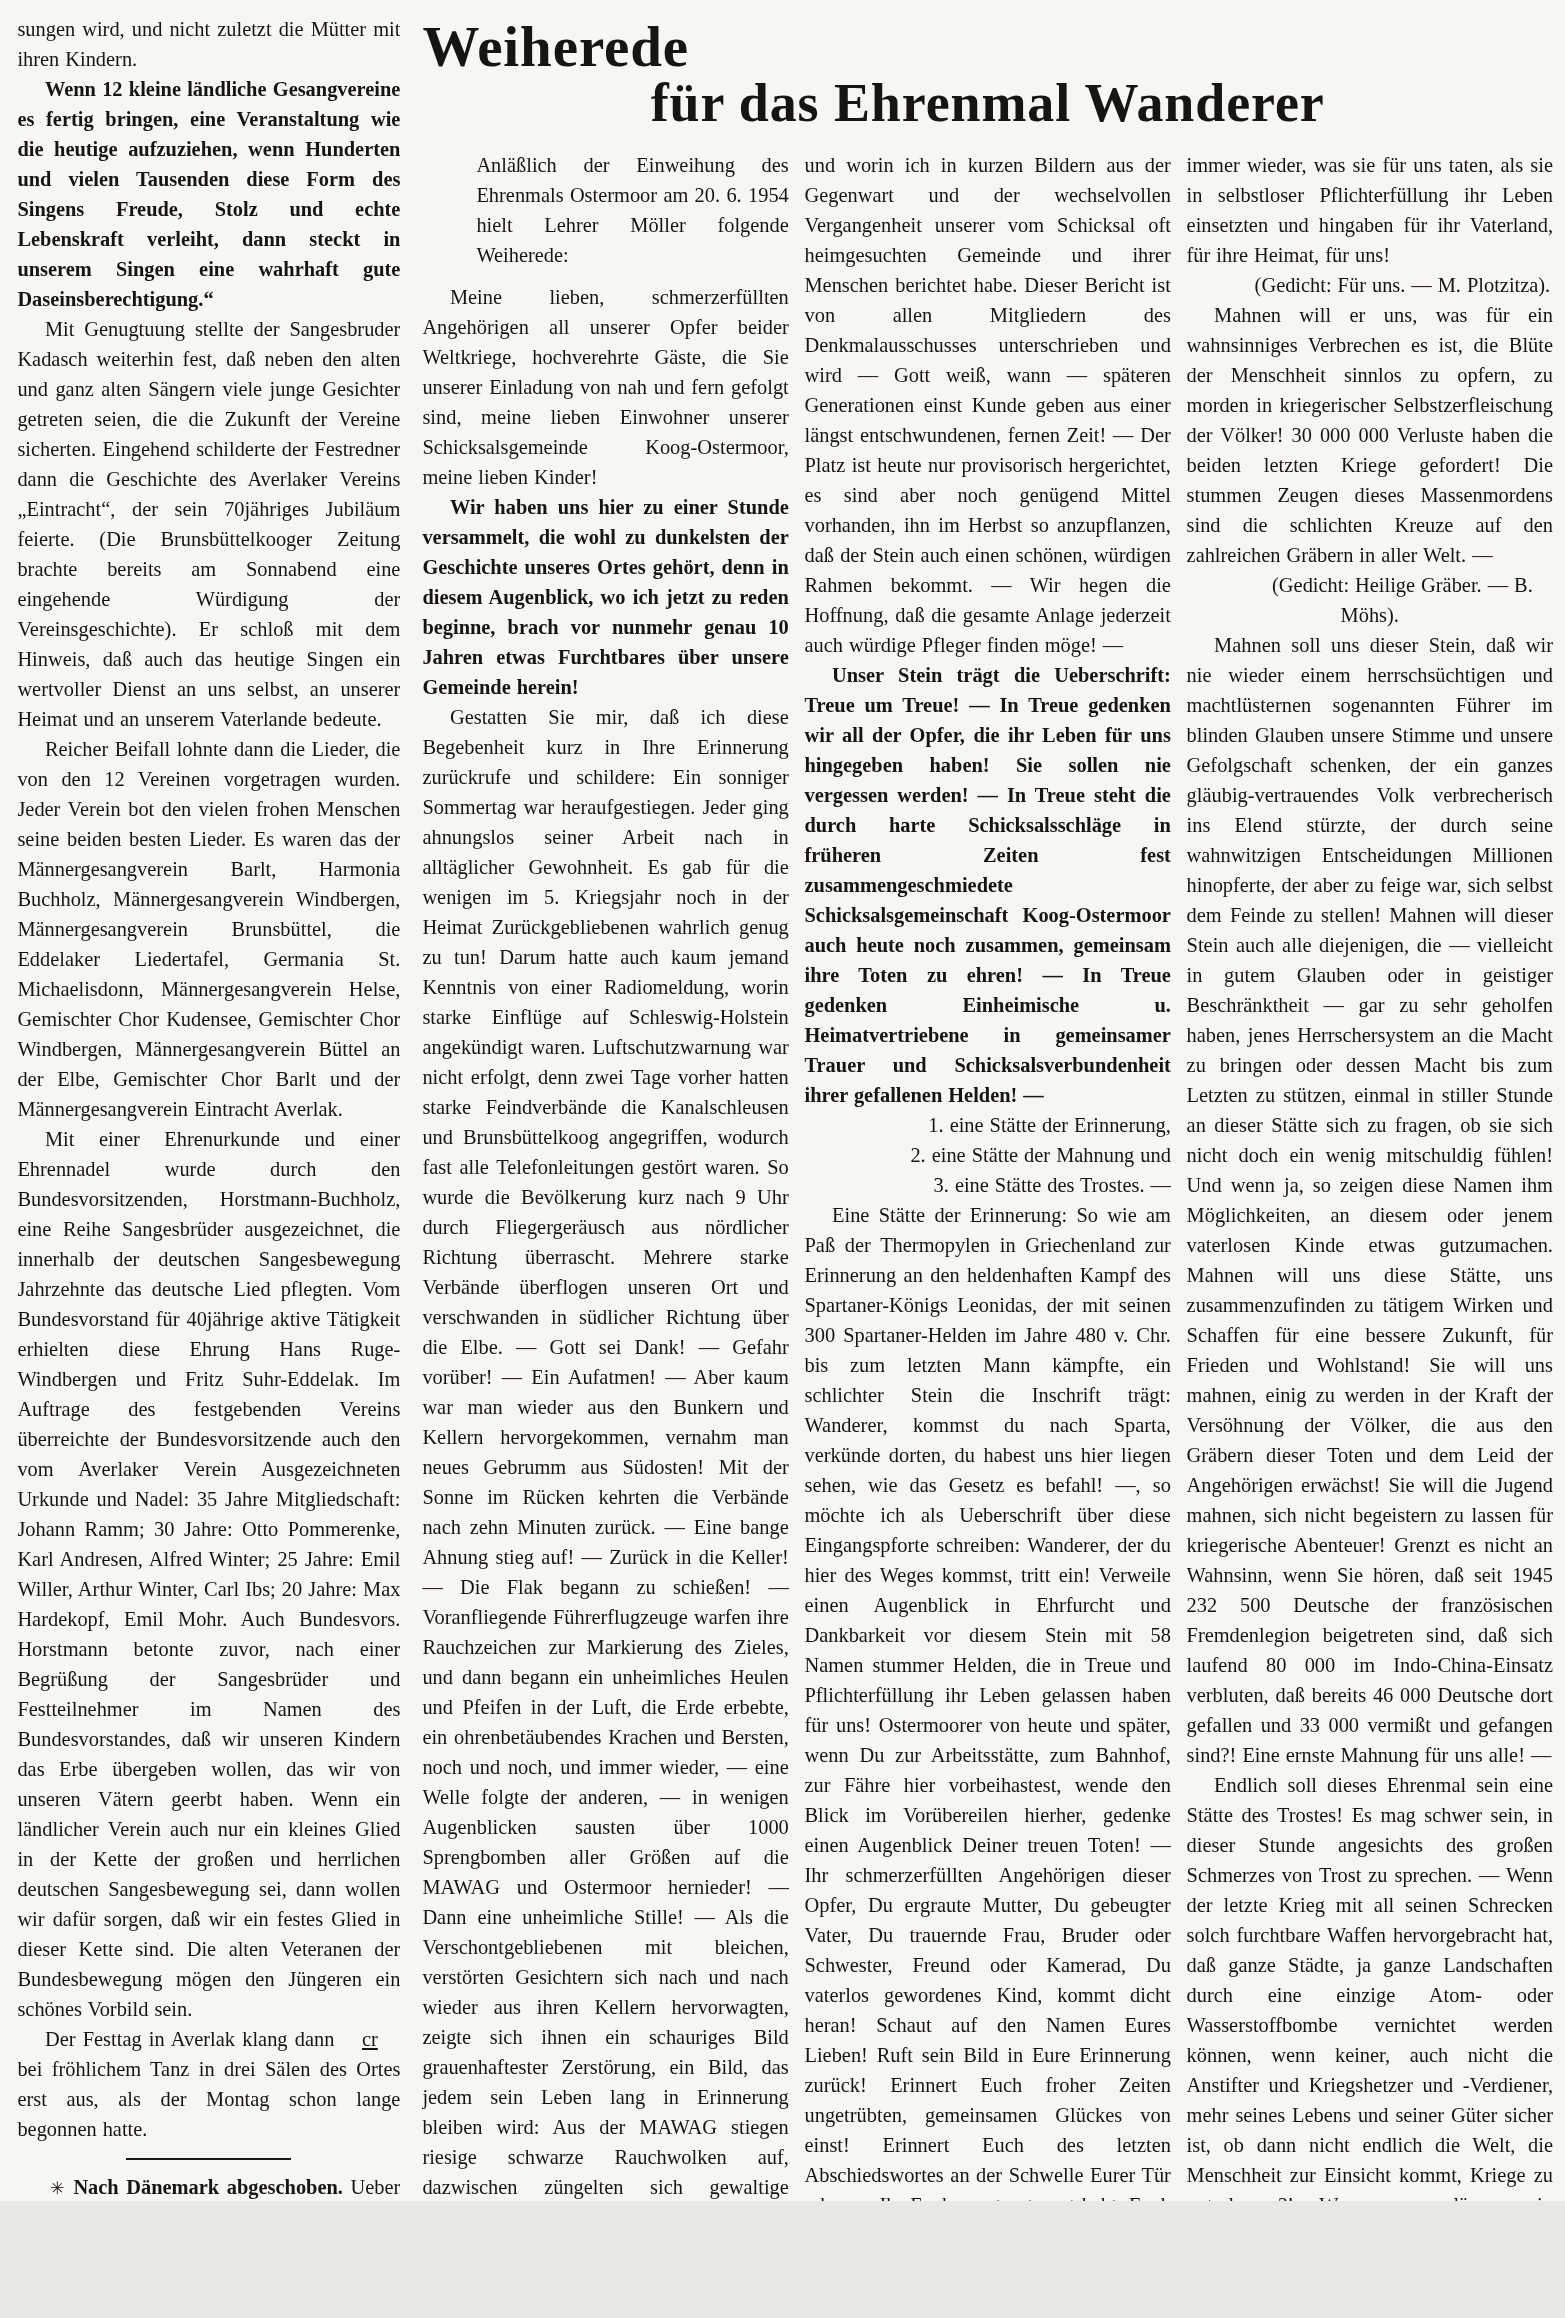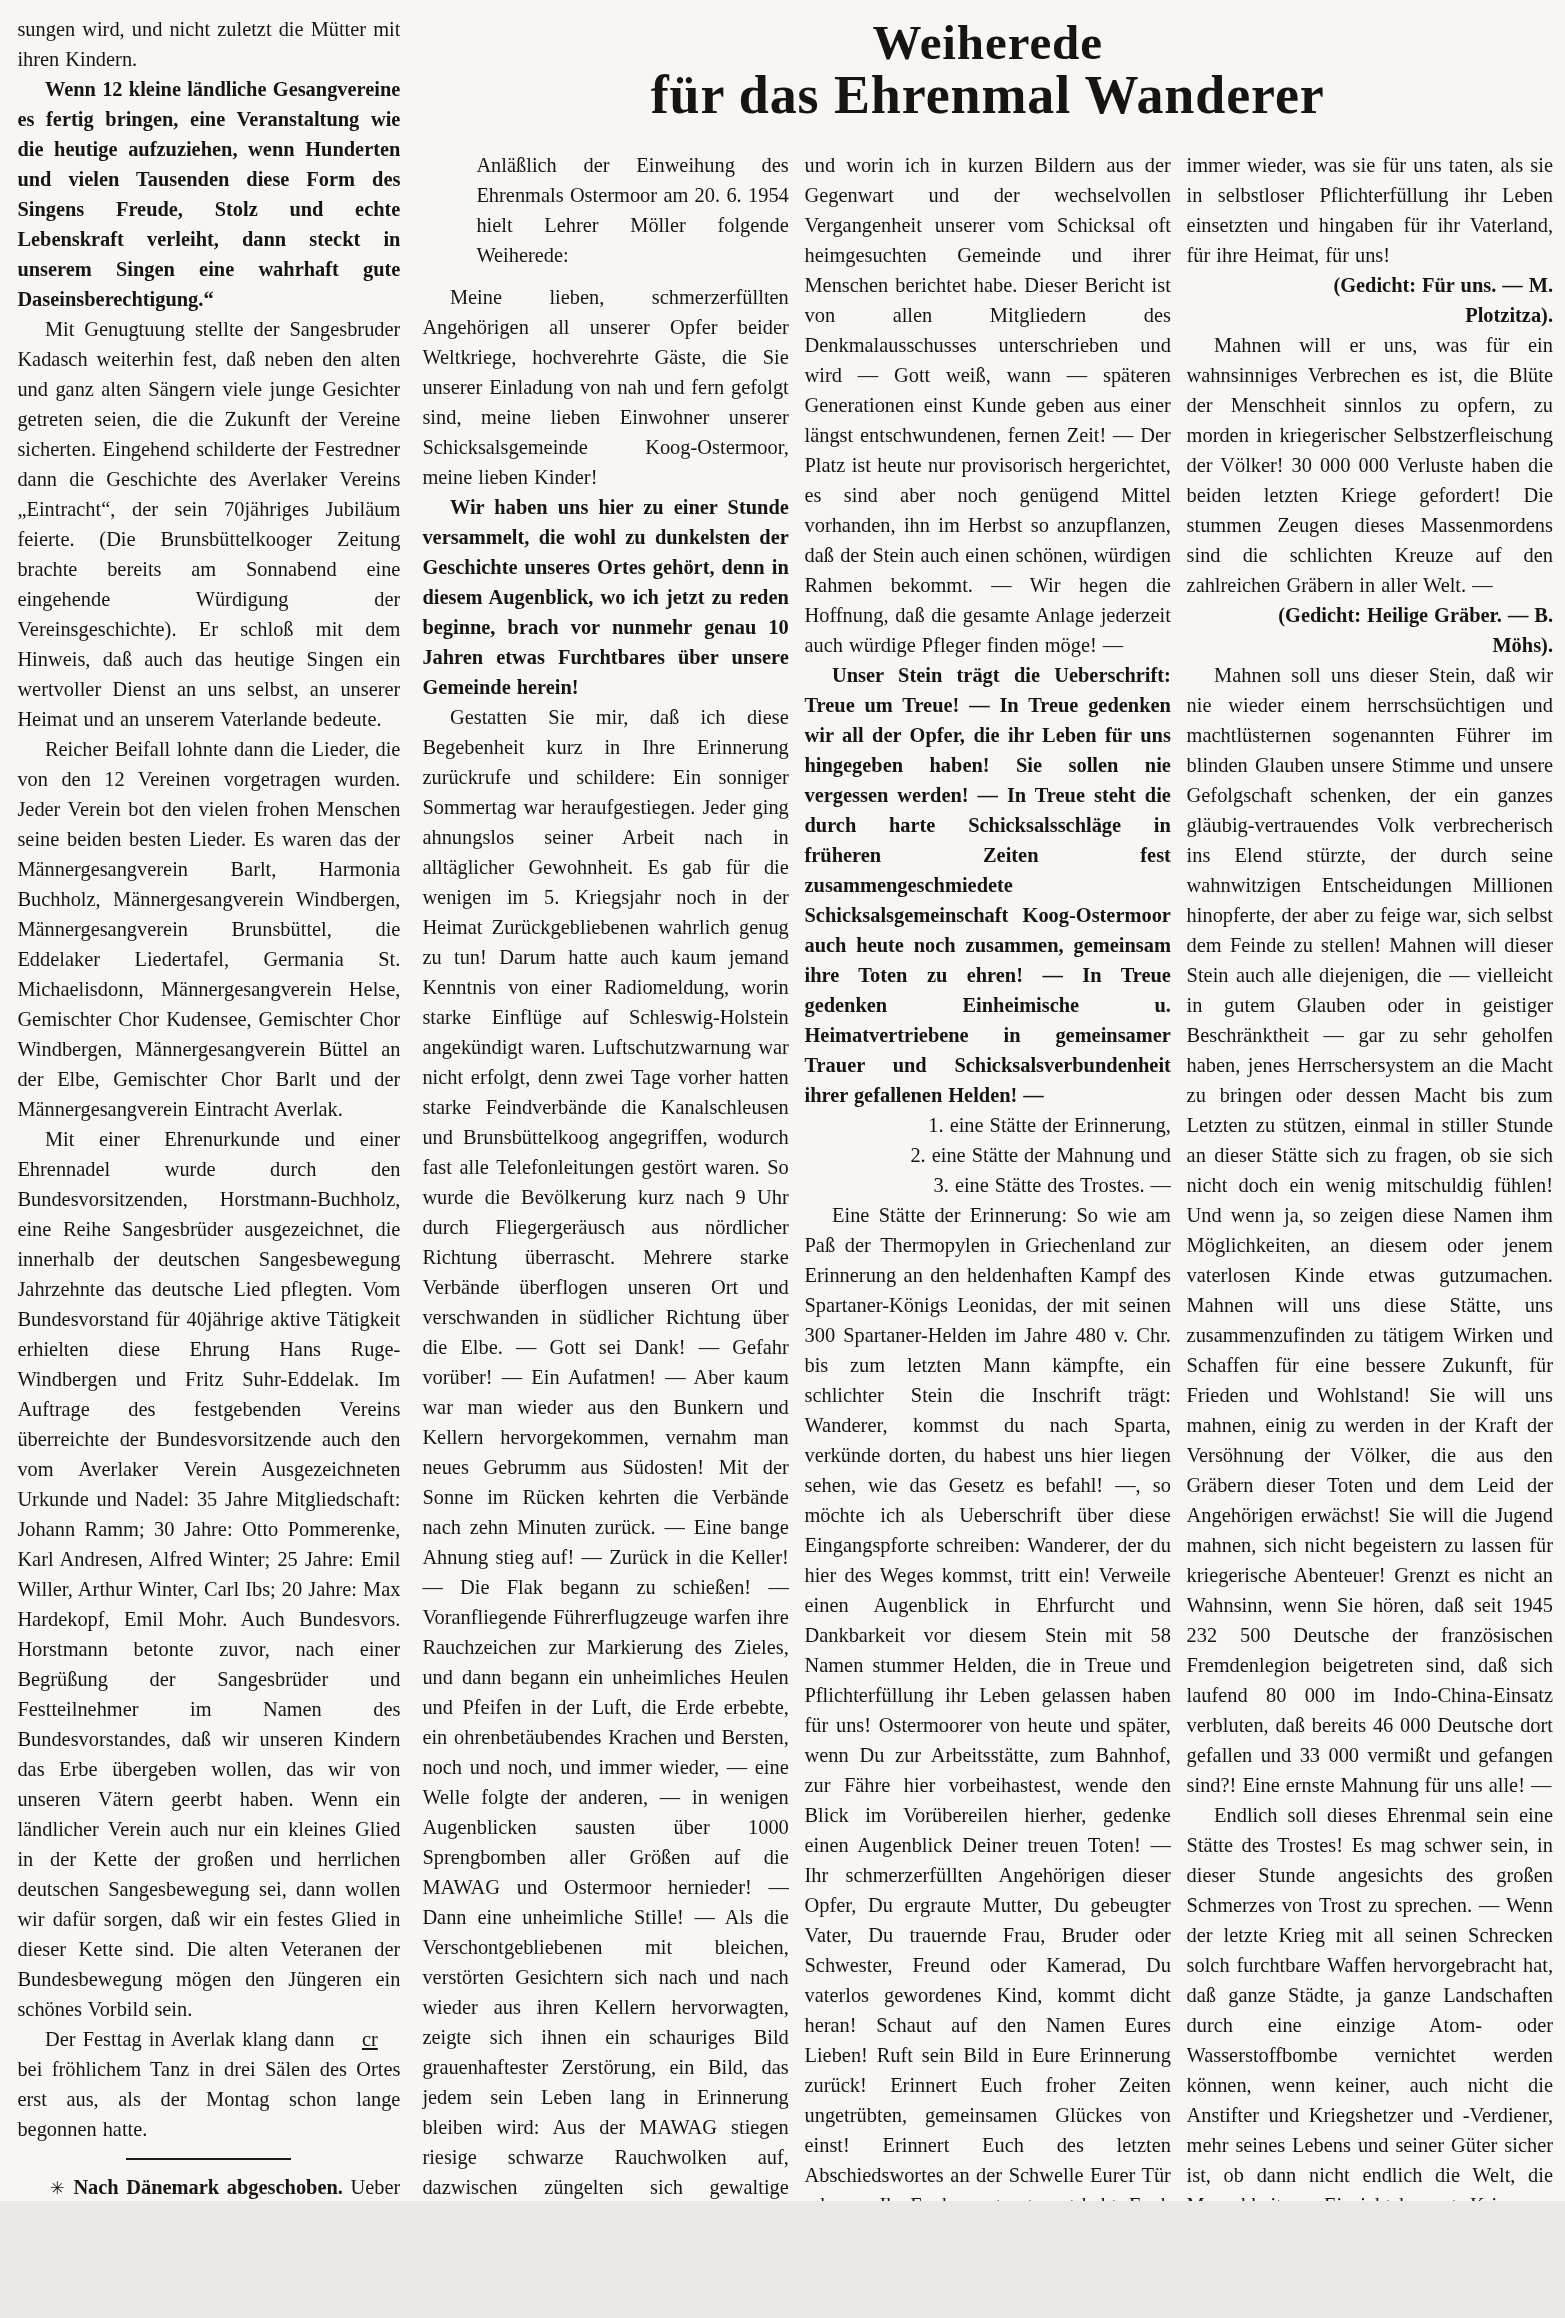--- a/index.html
+++ b/index.html
@@ -11,31 +11,31 @@
     padding:14px 12px 0 17.4px;
     display:flex;gap:22px;
     font-family:"Liberation Serif","DejaVu Serif",serif;
     color:#17150f;
     overflow:hidden;
   }
   .col{overflow:hidden;}
   .col1{width:383px;flex:none;height:2296px;}
   .right{flex:1;display:flex;flex-direction:column;min-width:0;}
   .masthead{height:132px;flex:none;padding-top:3.5px;}
-  .hl1{font-size:49px;font-weight:bold;text-align:center;line-height:1.0;letter-spacing:0.9px;}
+  .hl1{font-size:57px;font-weight:bold;text-align:left;line-height:1.0;letter-spacing:0.9px;}
   .hl2{font-size:54px;font-weight:bold;text-align:center;line-height:1.05;letter-spacing:0.9px;}
   .bodycols{display:flex;gap:15.7px;flex:1;overflow:hidden;}
   .bodycols .bcol{flex:1;min-width:0;overflow:hidden;}
   p{margin:0;font-size:20.4px;line-height:30px;text-align:justify;
     hyphens:auto;-webkit-hyphens:auto;word-spacing:0.9px;}
   .para{text-indent:1.35em;}
   .noindent{text-indent:0;}
   .bold{font-weight:bold;text-indent:1.35em;}
   .intro{padding-left:54px;text-indent:0;text-align:justify;margin-bottom:12px;}
-  .gedicht{text-indent:3.2em;text-align:right;font-weight:bold;}
+  .gedicht{text-indent:3.2em;text-align:center;}
   .list{margin:0 0 0 0;}
   .list-item{text-indent:3.4em;text-align:right;}
   .divider{width:165px;border-top:2.6px solid #1b1914;margin:14px auto 12px;}
   .glyph{font-size:17.4px;padding:0 8.7px 0 5.2px;font-weight:normal;}
   .lead{font-weight:bold;}
   .sig{float:right;padding-right:22.6px;text-decoration:underline;}
 </style>
 </head>
 <body>
 

